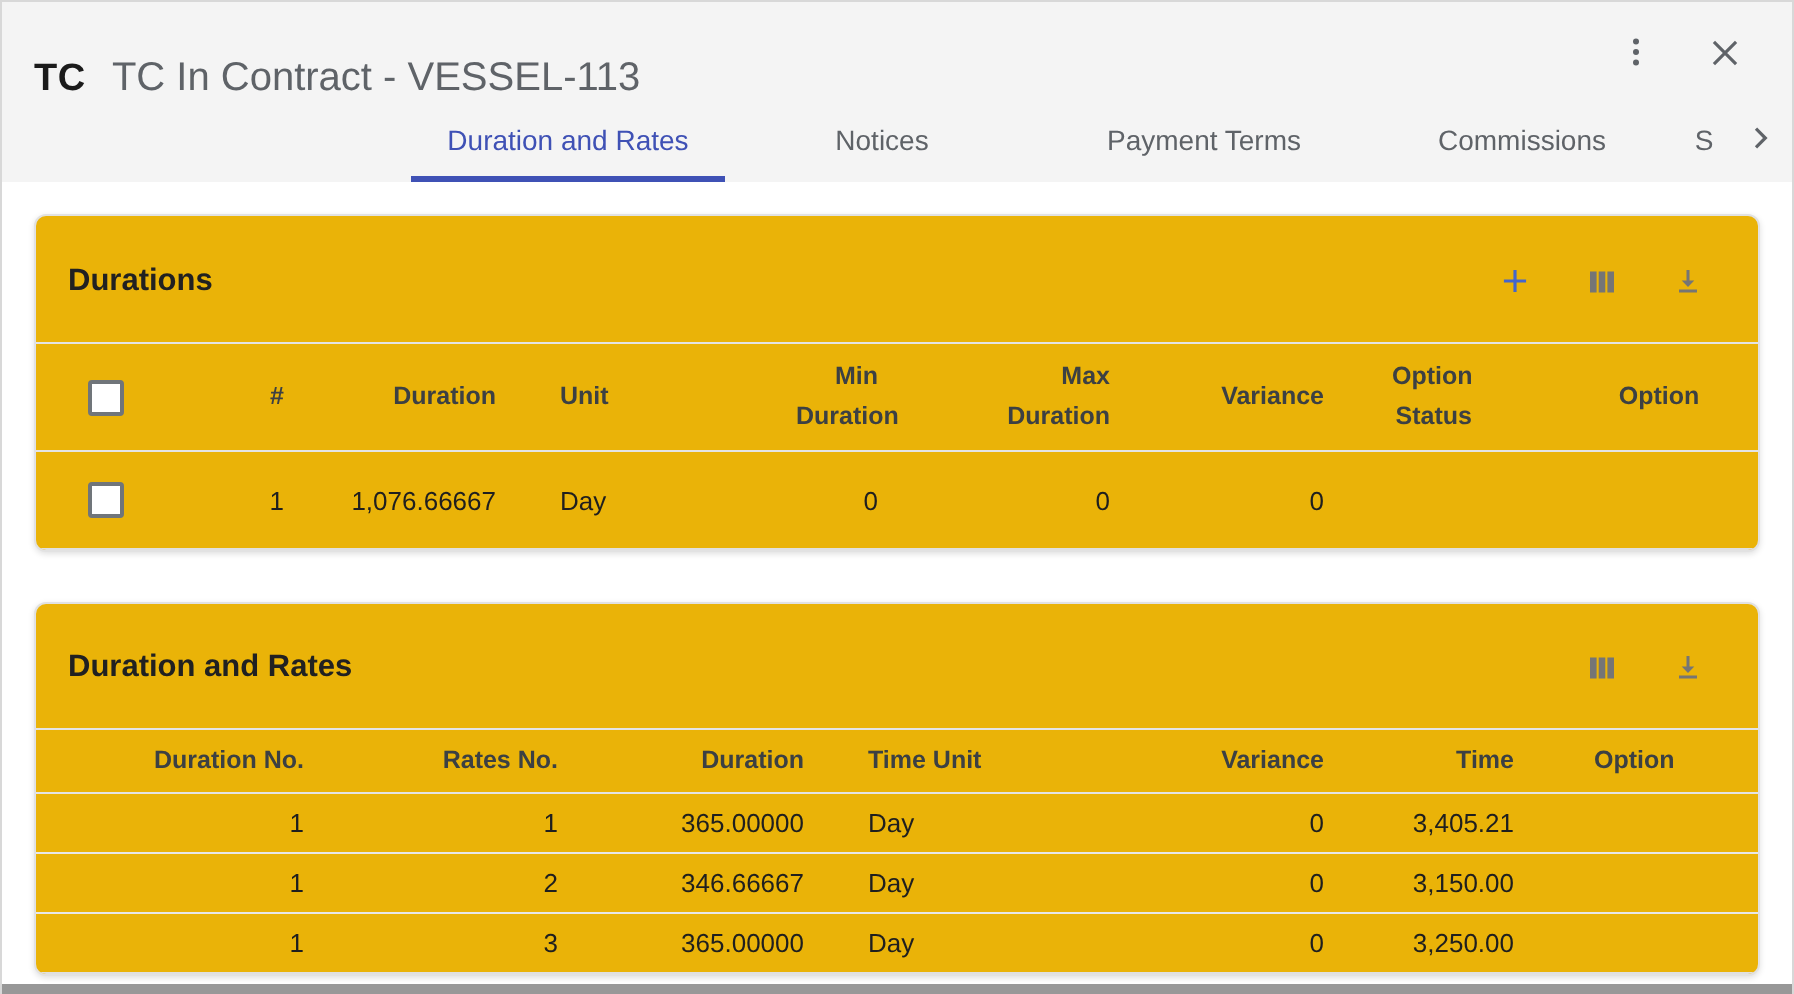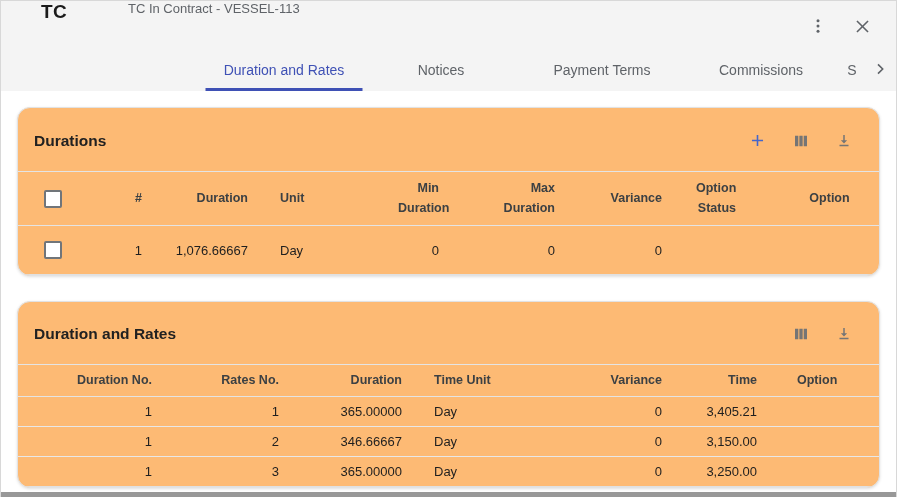--- a/index.html
+++ b/index.html
@@ -6,39 +6,39 @@
   html,body { width:897px; height:497px; }
   body {
     font-family: "Liberation Sans", sans-serif;
     background:#fff; position:relative; overflow:hidden;
     color:#202124;
   }
   .dialog { position:absolute; inset:0; background:#fff; border:1px solid #d8d8d8; border-bottom:none; }
 
   
   .topbar { background:#f4f4f4; }
-  .titlebar { height:50px; display:flex; align-items:flex-start; padding-left:40px; position:relative;gap:48px; }
+  .titlebar { height:50px; display:flex; align-items:flex-end; padding-left:16px; position:relative; }
   .logo { font-size:19px; font-weight:700; color:#1b1b1b; letter-spacing:.3px; }
-  .dlg-title { margin-left:13px; font-size:13px; color:#5f6368; }
+  .dlg-title { margin-left:13px; font-size:20px; color:#5f6368; }
   .titlebar-actions { position:absolute; right:22px; top:0; height:50px; display:flex; align-items:center; gap:22px; }
   .icon-btn { background:none; border:none; cursor:pointer; color:#5f6368; display:flex; align-items:center; justify-content:center; padding:2px; }
 
   .tabs { height:40px; position:relative; }
   .tab { position:absolute; top:0; height:37px; transform:translateX(-50%); display:flex; align-items:center;
          font-size:14px; color:#5f6368; cursor:pointer; white-space:nowrap; background:none; border:none;
          font-family:"Liberation Sans",sans-serif; }
   .tab.active { color:#3f51b5; font-weight:500; }
   .tab-1 { left:121px; } .tab-2 { left:283px; } .tab-3 { left:440px; }
   .tab-4 { left:601px; } .tab-5 { left:760px; } .tab-6 { left:851px; }
   .tab-underline { position:absolute; bottom:0; left:283px; transform:translateX(-50%); width:157px; height:3px; background:#3f51b5; }
   .tabs-chevron { position:absolute; right:6px; top:8px; }
 
   
   .content { padding:16px 16px 0 16px; background:#fff; }
-  .card { background:#fdba74; border:1px solid #e2e2e2; border-radius:13px;
+  .card { background:#eab308; border:1px solid #e2e2e2; border-radius:6px;
           box-shadow:0 1px 3px rgba(0,0,0,.13); overflow:hidden; }
   .card + .card { margin-top:25px; }
   .card-header { display:flex; align-items:center; padding:21px 24px 19px 16px; }
   .card-title { font-size:15.5px; font-weight:700; color:#212121; }
   .card-actions { margin-left:auto; display:flex; align-items:center; gap:21px; }
   .icon-add { color:#4466cb; }
   .icon-gray { color:#757575; }
 
   table { width:100%; border-collapse:collapse; table-layout:fixed; }
   th { font-size:12.5px; font-weight:700; color:#3c4043; line-height:1.55;

